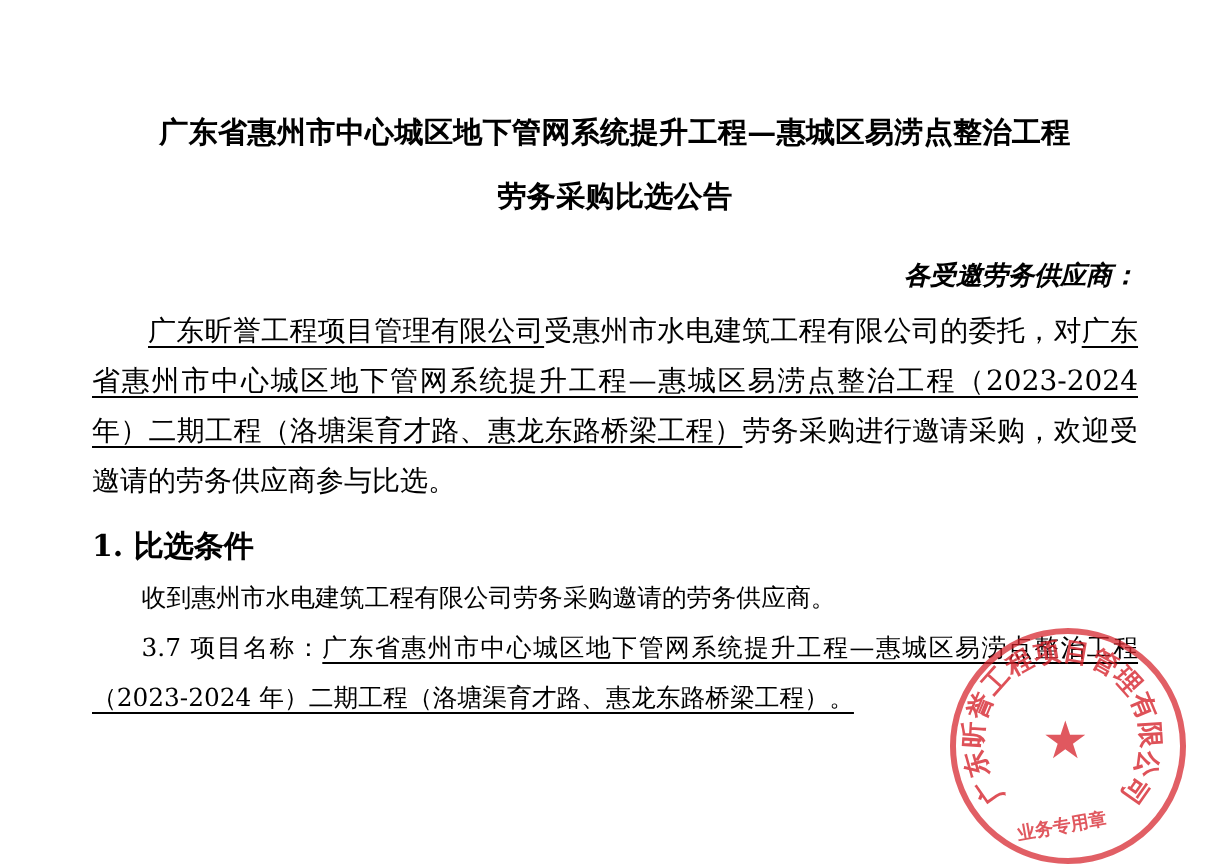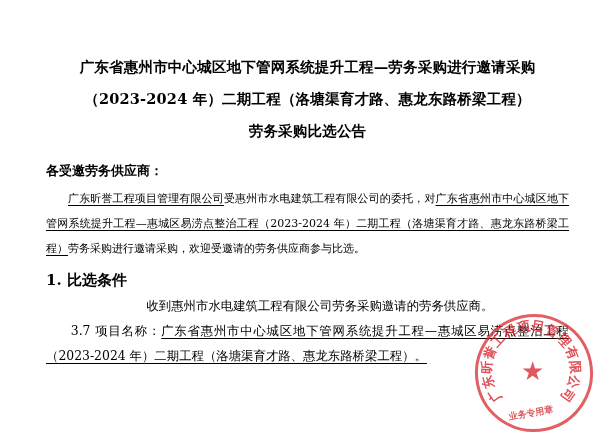--- a/index.html
+++ b/index.html
@@ -34,24 +34,25 @@
     white-space: nowrap;
   }
   .title-line.sub {
     margin-top: 2px;
   }
   .salutation {
     margin-top: 14px;
     font-weight: bold;
     font-size: 13px;
     line-height: 22px;
-    text-align: left;
+    text-align: right;
+    font-style: italic;
   }
   .para {
-    font-size: 11px;
+    font-size: 14px;
     line-height: 25px;
     text-align: justify;
     text-justify: inter-ideograph;
     margin-top: 4px;
   }
   .para.indent {
     text-indent: 2em;
   }
   .u {
     text-decoration: underline;
@@ -60,21 +61,20 @@
   .section-head {
     font-weight: bold;
     font-size: 15px;
     line-height: 26px;
     margin-top: 6px;
   }
   .section-body {
     font-size: 12.4px;
     line-height: 25px;
     text-indent: 2em;
-    text-align: center;
   }
   .sub-item {
     font-size: 12.4px;
     line-height: 25px;
     text-indent: 2em;
     text-align: justify;
     text-justify: inter-ideograph;
   }
   .sub-item .cont {
     text-indent: 0;
@@ -137,22 +137,21 @@
     opacity: 0.75;
     transform: rotate(-10deg);
   }
 </style>
 </head>
 <body>
 
 <div class="page">
 
   <div class="title-block">
-    <span class="title-line">广东省惠州市中心城区地下管网系统提升工程—劳务采购进行邀请采购</span>
-    <span class="title-line sub">（2023-2024 年）二期工程（洛塘渠育才路、惠龙东路桥梁工程）</span>
+    <span class="title-line">广东省惠州市中心城区地下管网系统提升工程—惠城区易涝点整治工程</span>
     <span class="title-line sub">劳务采购比选公告</span>
   </div>
 
   <div class="salutation">各受邀劳务供应商：</div>
 
   <div class="para indent">
     <span class="u">广东昕誉工程项目管理有限公司</span><span>受惠州市水电建筑工程有限公司的委托，对</span><span class="u">广东省惠州市中心城区地下管网系统提升工程—惠城区易涝点整治工程（2023-2024 年）二期工程（洛塘渠育才路、惠龙东路桥梁工程）</span><span>劳务采购进行邀请采购，欢迎受邀请的劳务供应商参与比选。</span>
   </div>
 
   <div class="section-head">

